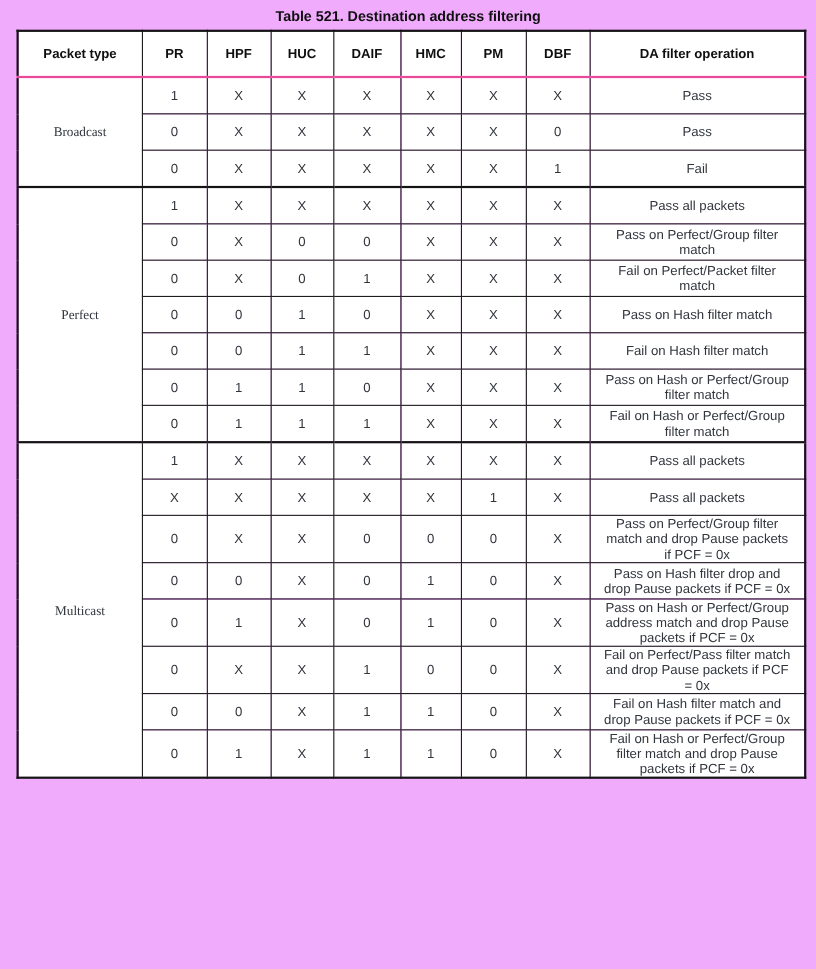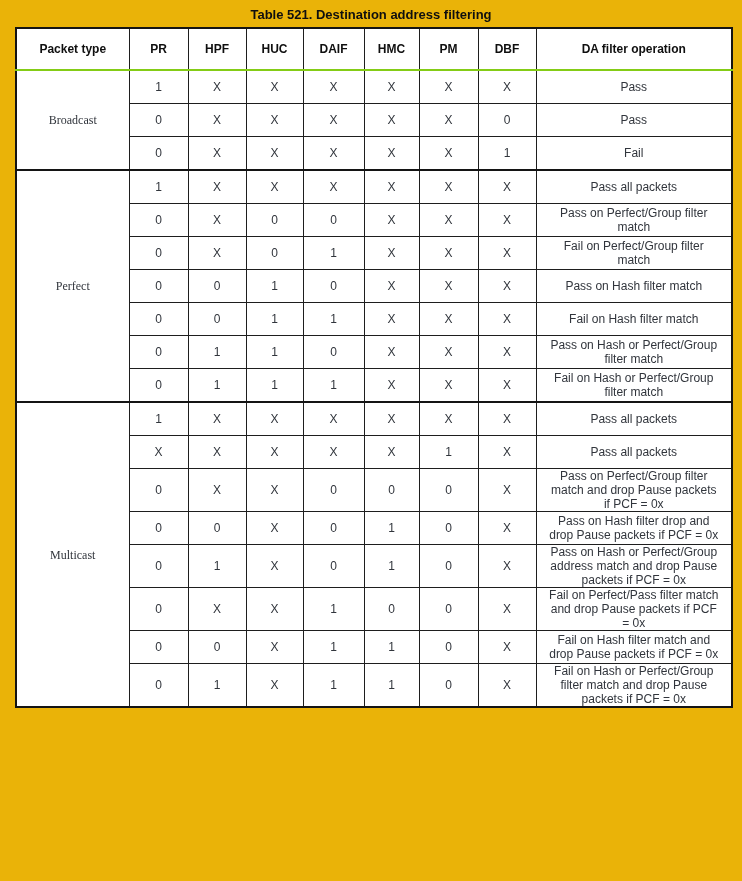--- a/index.html
+++ b/index.html
@@ -10,21 +10,21 @@
   body {
     width: 742px;
     height: 881px;
     font-family: "Liberation Sans", sans-serif;
     color: #222;
     overflow: hidden;
   }
   .page {
     width: 742px;
     height: 881px;
-    background: #eab308;
+    background: #f0abfc;
   }
   .title {
     padding-top: 7px;
     text-align: center;
     font-size: 13px;
     font-weight: bold;
     color: #0f0f0f;
   }
   table.da-table {
     border-collapse: collapse;
@@ -39,21 +39,21 @@
     text-align: center;
     vertical-align: middle;
     overflow: hidden;
   }
   table.da-table th {
     font-size: 12px;
     line-height: 14px;
     font-weight: bold;
     color: #0f0f0f;
     padding: 13px 4px;
-    border-bottom: 2px solid #84cc16;
+    border-bottom: 2px solid #ec4899;
     background: #ffffff;
   }
   table.da-table td {
     font-size: 12px;
     line-height: 14px;
     color: #31353c;
     padding: 9px 5px;
     background: #ffffff;
   }
   table.da-table td.op {
@@ -152,21 +152,21 @@
           <td class="op">Pass on Perfect/Group filter match</td>
         </tr>
         <tr>
           <td>0</td>
           <td>X</td>
           <td>0</td>
           <td>1</td>
           <td>X</td>
           <td>X</td>
           <td>X</td>
-          <td class="op">Fail on Perfect/Group filter match</td>
+          <td class="op">Fail on Perfect/Packet filter match</td>
         </tr>
         <tr>
           <td>0</td>
           <td>0</td>
           <td>1</td>
           <td>0</td>
           <td>X</td>
           <td>X</td>
           <td>X</td>
           <td class="op">Pass on Hash filter match</td>

